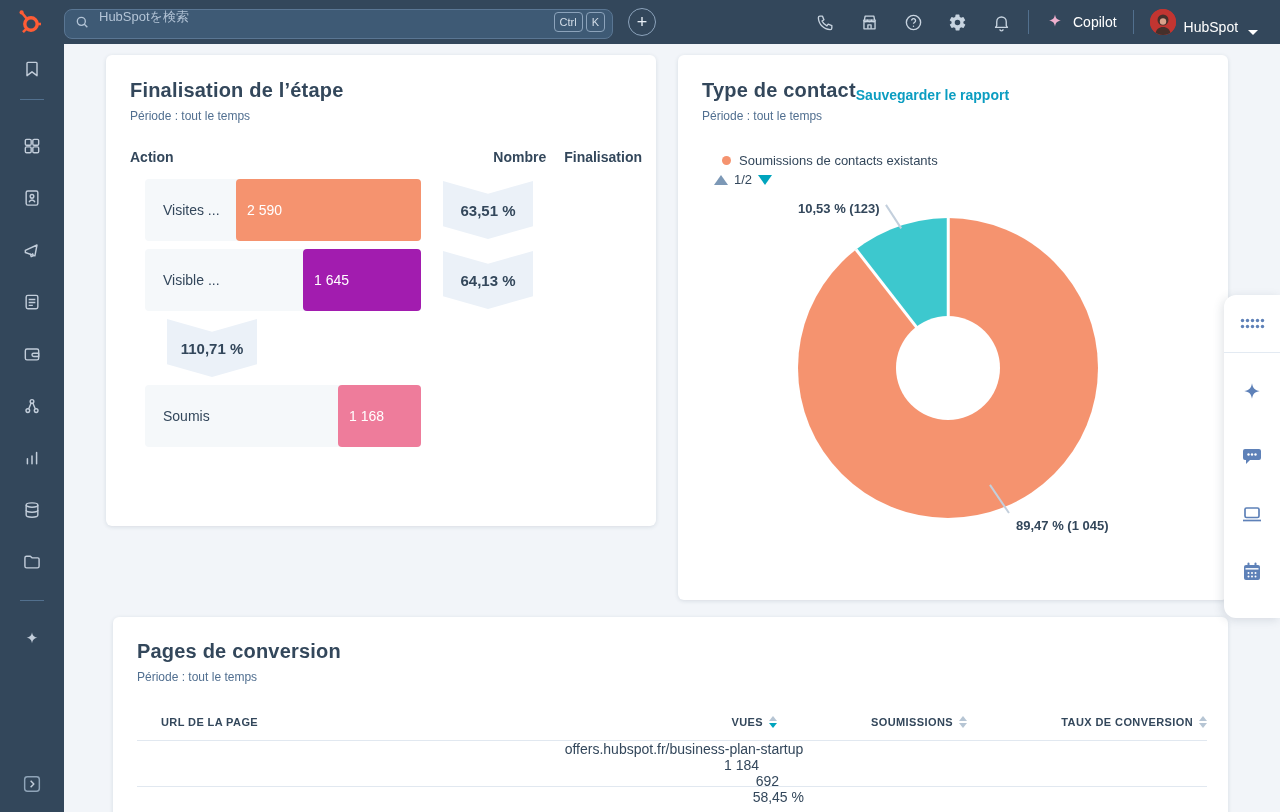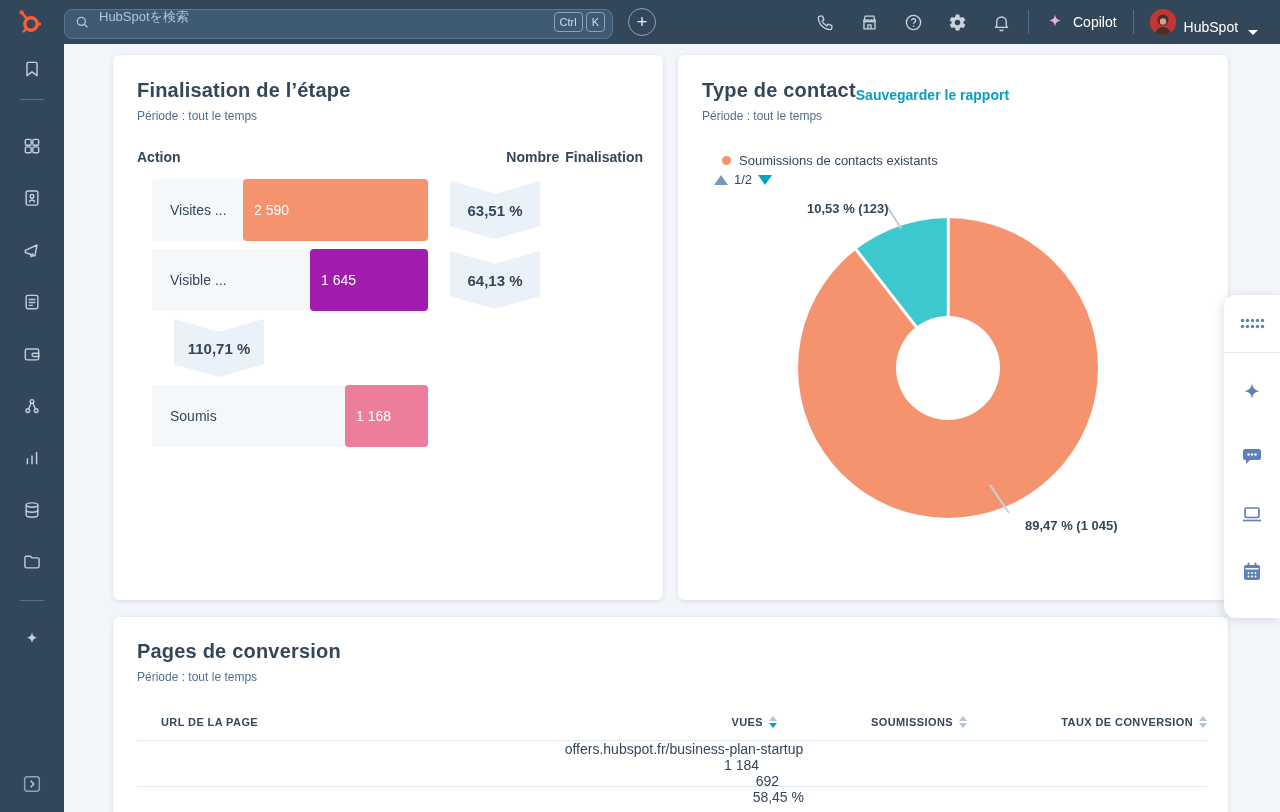--- a/index.html
+++ b/index.html
@@ -30,45 +30,45 @@
   .sitem{position:absolute;left:12px;width:40px;height:40px;display:flex;align-items:center;justify-content:center;border-radius:6px;cursor:pointer;background:none;border:none;}
   .sdiv{position:absolute;left:20px;width:24px;height:1px;background:#52708E;}
 
   
   .main{position:absolute;left:64px;top:44px;width:1216px;height:768px;background:#F2F5F9;}
   .card{position:absolute;background:#fff;border-radius:6px;box-shadow:0 1px 4px rgba(51,71,91,.14);}
   .card-title{font-size:20px;font-weight:700;color:#33475B;letter-spacing:.2px;}
   .card-period{font-size:12px;color:#516F90;margin-top:7px;}
 
   
-  .card-funnel{left:49px;top:11px;width:550px;height:545px;padding:24px 16px 0 24px;}
+  .card-funnel{left:42px;top:11px;width:550px;height:471px;padding:24px 10px 0 24px;}
   .fhead{display:flex;align-items:center;margin:26px 4px 14px 0;font-size:14px;font-weight:700;color:#33475B;}
   .fhead .h-action{flex:1;}
-  .fhead .h-final{margin-left:6px;}
+  .fhead .h-final{margin-left:18px;}
   .funnel-table{margin-left:15px;}
   .frow{display:flex;align-items:center;margin-bottom:8px;}
   .frow-box{position:relative;width:276px;height:62px;background:#F5F8FA;border-radius:4px;display:flex;align-items:center;cursor:pointer;}
   .frow-label{padding-left:18px;font-size:14px;color:#33475B;}
   .fbar{position:absolute;right:0;top:0;height:62px;border-radius:4px;display:flex;align-items:center;}
   .fbar span{color:#fff;font-size:14px;padding-left:11px;white-space:nowrap;}
   .fbadge{width:90px;height:58px;margin-left:22px;background:#EBF1F8;clip-path:polygon(0 0,50% 22%,100% 0,100% 78%,50% 100%,0 78%);display:flex;align-items:center;justify-content:center;font-size:15px;font-weight:700;color:#33475B;}
 
   
   .card-donut{left:614px;top:11px;width:550px;height:545px;padding:24px 24px 0 24px;}
   .donut-head{display:flex;justify-content:flex-start;align-items:flex-start;}
   .save-link{font-size:14px;font-weight:700;color:#0B9DC1;cursor:pointer;background:none;border:none;font-family:inherit;margin-top:8px;}
   .legend{position:absolute;left:44px;top:98px;display:flex;align-items:center;gap:8px;font-size:13px;color:#33475B;}
   .legend-dot{width:9px;height:9px;border-radius:50%;display:inline-block;}
   .pager{position:absolute;left:36px;top:117px;display:flex;align-items:center;gap:6px;font-size:13px;color:#33475B;}
   .tri-up-p{width:0;height:0;border-left:7px solid transparent;border-right:7px solid transparent;border-bottom:10px solid #7C98B6;cursor:pointer;}
   .tri-down-p{width:0;height:0;border-left:7px solid transparent;border-right:7px solid transparent;border-top:10px solid #00A4BD;cursor:pointer;}
   .donut{position:absolute;left:120px;top:163px;width:300px;height:300px;border-radius:50%;}
   .donut-hole{position:absolute;left:50%;top:50%;width:104px;height:104px;border-radius:50%;background:#fff;transform:translate(-50%,-50%);}
   .donut-sep{position:absolute;left:50%;top:50%;width:2.5px;height:150px;background:#fff;transform-origin:bottom center;}
-  .slice-label{position:absolute;font-size:13px;font-weight:700;color:#33475B;white-space:nowrap;margin-left:9px;}
+  .slice-label{position:absolute;font-size:13px;font-weight:700;color:#33475B;white-space:nowrap;}
   .leader{position:absolute;width:1.5px;background:#C3CFDC;transform-origin:top center;}
 
   
   .rpanel{position:absolute;right:0;top:251px;width:56px;height:323px;background:#fff;border-radius:12px 0 0 12px;box-shadow:-2px 2px 10px rgba(51,71,91,.15);z-index:20;}
   .rico{position:absolute;left:8px;width:40px;height:40px;display:flex;align-items:center;justify-content:center;cursor:pointer;background:none;border:none;}
   .rdiv{position:absolute;left:0;top:57px;width:56px;height:1px;background:#E3EAF2;}
 
   
   .card-table{left:49px;top:573px;width:1115px;height:239px;padding:23px 21px 0 24px;}
   .thead{display:flex;align-items:center;margin-top:32px;padding:0 0 12px 24px;border-bottom:1px solid #E1E8F0;font-size:11px;font-weight:700;letter-spacing:.4px;color:#33475B;}

